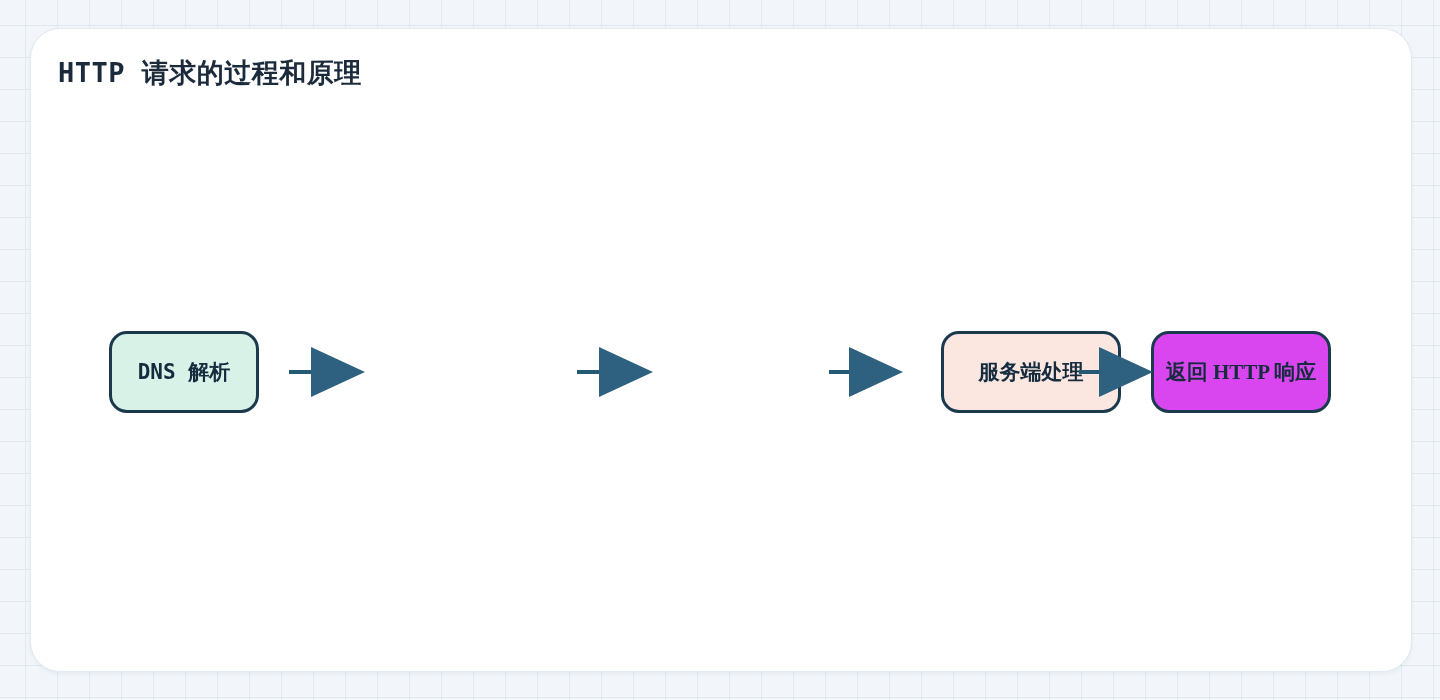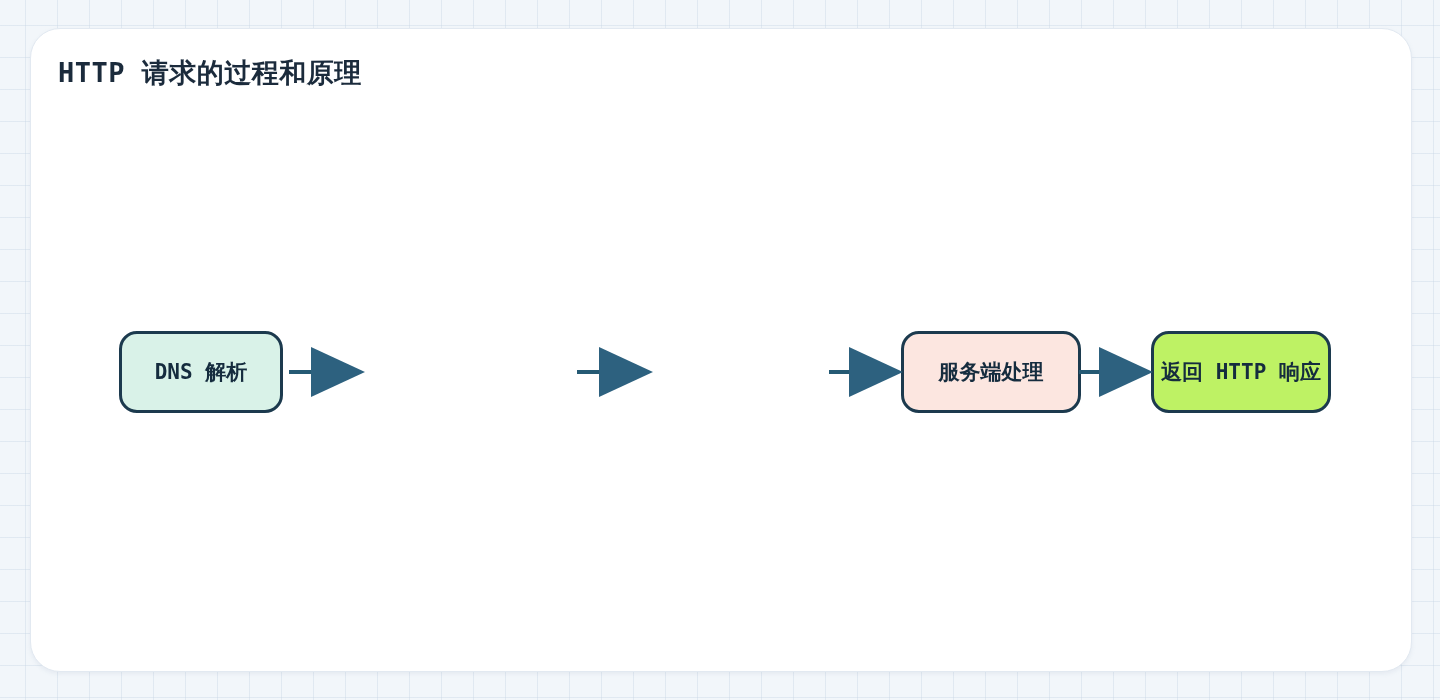--- a/index.html
+++ b/index.html
@@ -73,24 +73,24 @@
     position: absolute;
     top: 318px;
     width: 0;
     height: 0;
     border-top: 25px solid transparent;
     border-bottom: 25px solid transparent;
     border-left: 54px solid #2d617f;
   }
 
   
-  .step-1 { left: 88px;   width: 164px; }
+  .step-1 { left: 78px;   width: 150px; }
   .step-2 { left: 332px;  width: 216px; }
   .step-3 { left: 620px;  width: 180px; }
-  .step-4 { left: 870px;  width: 180px; }
+  .step-4 { left: 910px;  width: 180px; }
   .step-5 { left: 1120px; width: 180px; }
 
   .stub-1 { left: 258px;  width: 24px; }
   .stub-2 { left: 546px;  width: 24px; }
   .stub-3 { left: 798px;  width: 22px; }
   .stub-4 { left: 1048px; width: 22px; }
 
   .tri-1 { left: 280px; }
   .tri-2 { left: 568px; }
   .tri-3 { left: 818px; }
@@ -107,21 +107,21 @@
     <div class="step step-1" style="background-color: rgb(217, 242, 232);">
       <span>DNS 解析</span>
     </div>
 
 
 
     <div class="step step-4" style="background-color: rgb(252, 230, 224);">
       <span>服务端处理</span>
     </div>
 
-    <div class="step step-5" style="background-color: #bef264;">
+    <div class="step step-5" style="background-color: #d946ef; font-family: Liberation Serif, serif;">
       <span>返回 HTTP 响应</span>
     </div>
 
     <div class="stub stub-1"></div>
     <div class="tri tri-1"></div>
 
     <div class="stub stub-2"></div>
     <div class="tri tri-2"></div>
 
     <div class="stub stub-3"></div>

